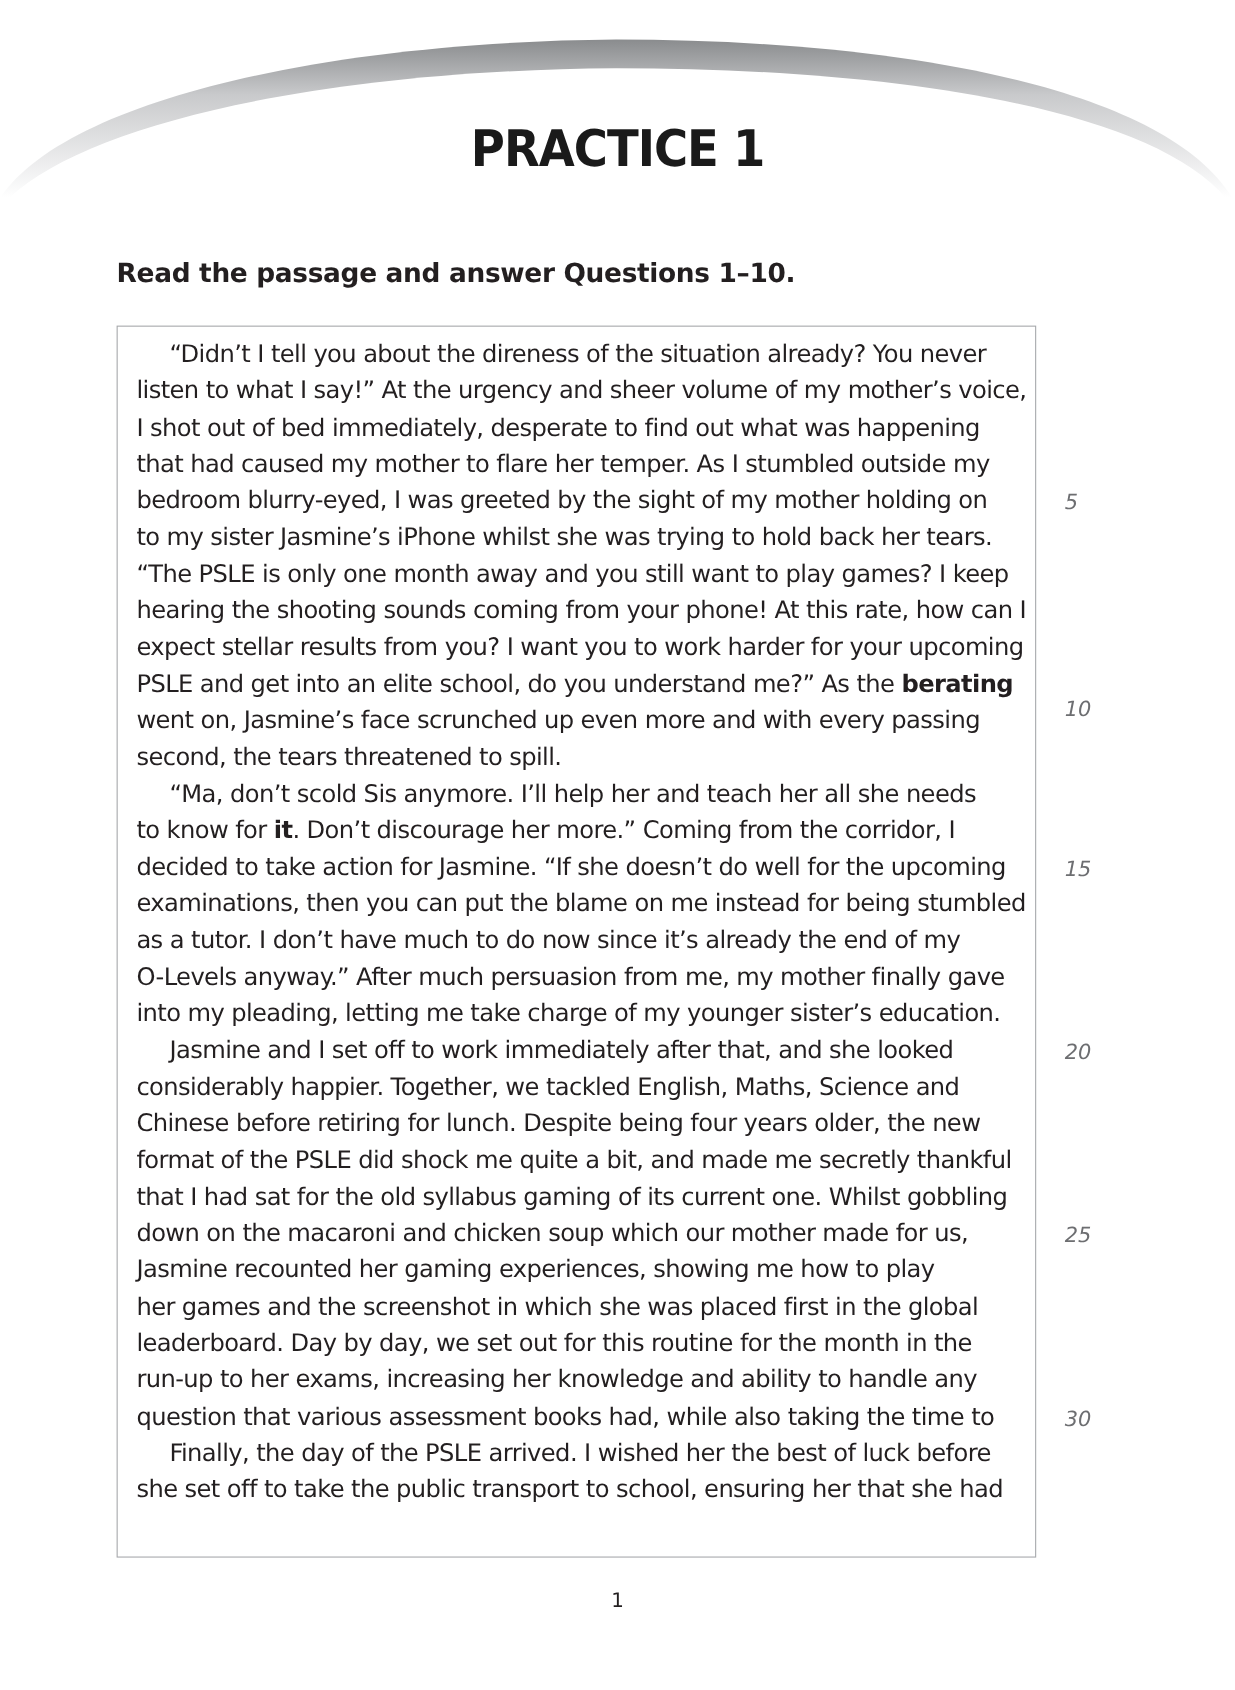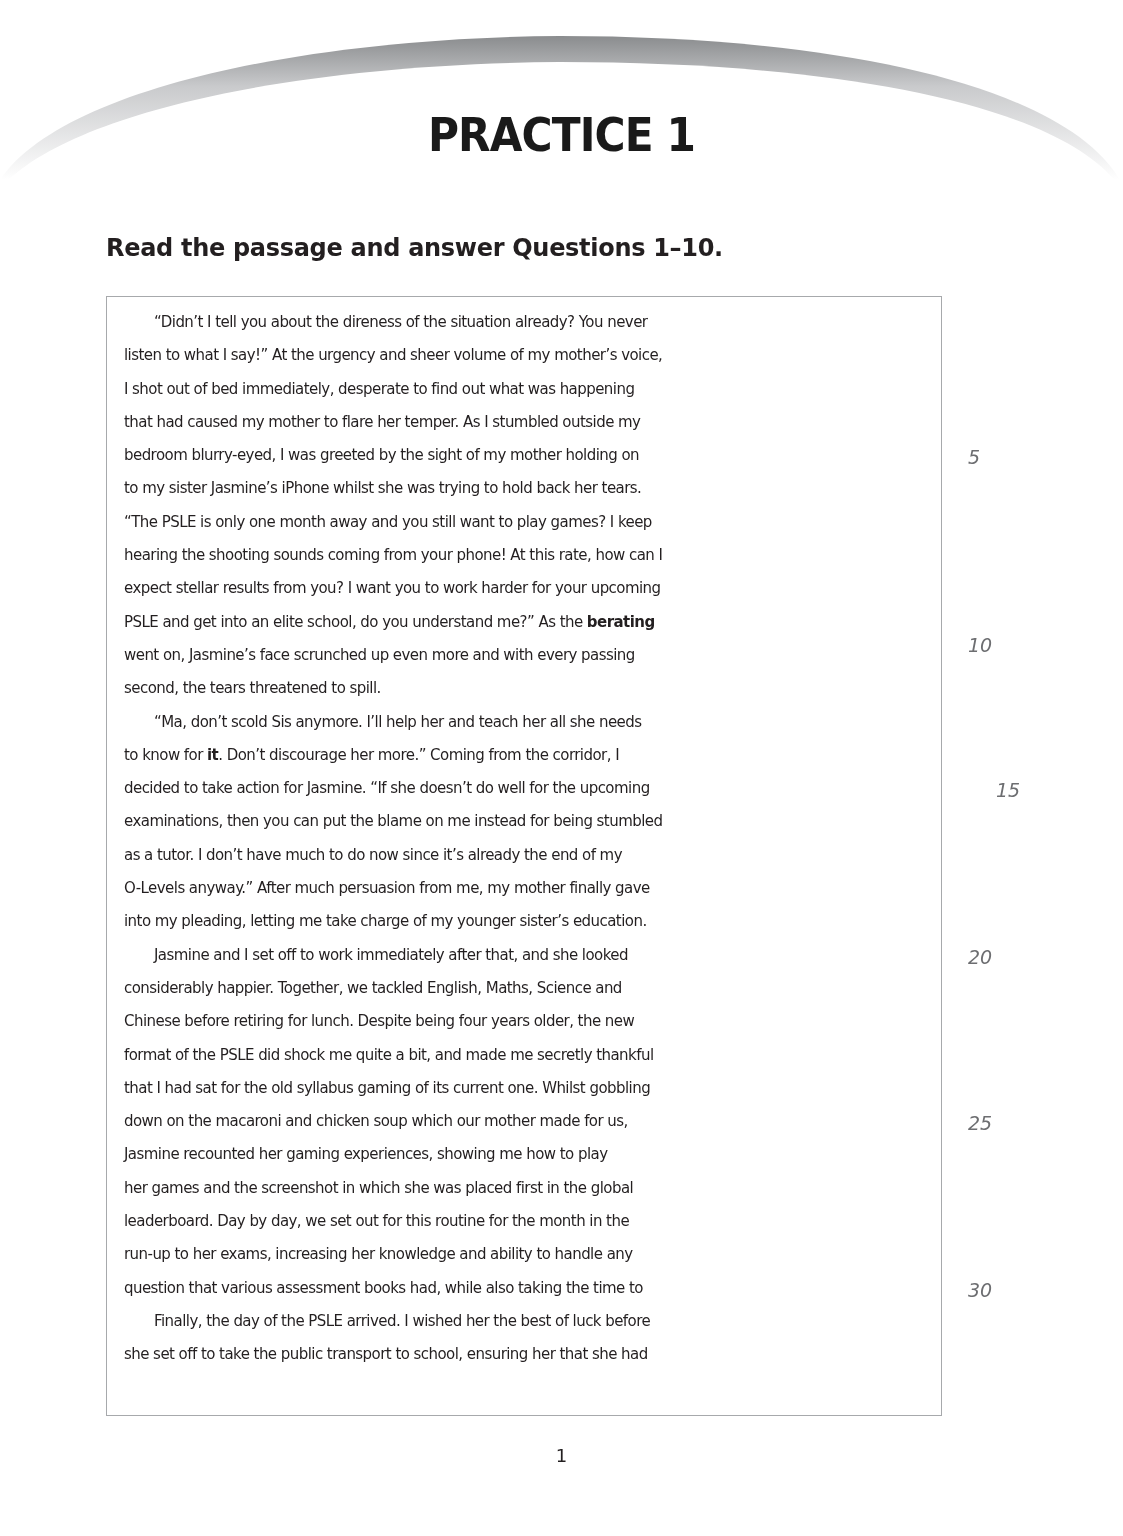--- a/index.html
+++ b/index.html
@@ -17,21 +17,21 @@
     position: absolute; left: 106px; top: 234px;
     font-family: "DejaVu Sans", sans-serif; font-weight: bold; font-size: 24px;
     color: #231f20; letter-spacing: -0.3px;
   }
   .passage-box {
     position: absolute; left: 106px; top: 296px; width: 836px; height: 1120px;
     border: 1.5px solid #a7a9ac; box-sizing: border-box;
   }
   .passage {
     position: absolute; left: 124px; top: 306px; width: 810px;
-    font-family: "DejaVu Sans", sans-serif; font-size: 15px; color: #231f20;
+    font-family: "DejaVu Sans", sans-serif; font-size: 22px; color: #231f20;
     letter-spacing: -0.55px;
   }
   .line { height: 33.3px; line-height: 33.3px; white-space: nowrap; }
   .line.indent { padding-left: 30px; }
   .line b { font-weight: bold; }
   .line-num {
     position: absolute; left: 968px; width: 30px; text-align: left;
     font-family: "DejaVu Sans", sans-serif; font-style: italic; font-size: 19px;
     color: #6d6e71; font-weight: 200;
   }
@@ -94,19 +94,19 @@
     <div class="line"><span>leaderboard. Day by day, we set out for this routine for the month in the</span></div>
     <div class="line"><span>run-up to her exams, increasing her knowledge and ability to handle any</span></div>
     <div class="line"><span>question that various assessment books had, while also taking the time to</span></div>
     <div class="line indent"><span>Finally, the day of the PSLE arrived. I wished her the best of luck before</span></div>
     <div class="line"><span>she set off to take the public transport to school, ensuring her that she had</span></div>
   </div>
 
 <div id="line-numbers">
     <div class="line-num" style="top: 445.2px; line-height: 24px;">5</div>
     <div class="line-num" style="top: 633px; line-height: 24px;">10</div>
-    <div class="line-num" style="top: 778.2px; line-height: 24px; margin-left: 28px;">15</div>
+    <div class="line-num" style="top: 778.2px; line-height: 24px;">15</div>
     <div class="line-num" style="top: 944.7px; line-height: 24px;">20</div>
     <div class="line-num" style="top: 1111.2px; line-height: 24px;">25</div>
     <div class="line-num" style="top: 1277.7px; line-height: 24px;">30</div>
   </div>
 
 <div class="page-number">1</div>
 
 </body></html>

